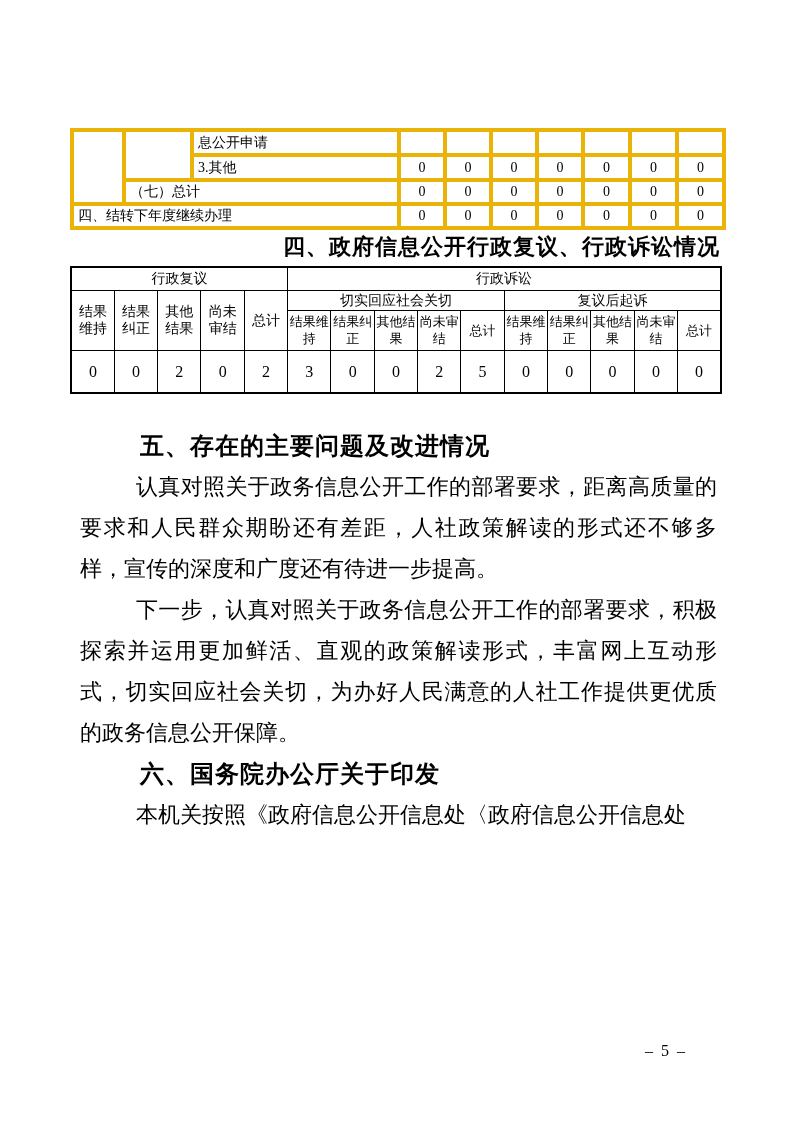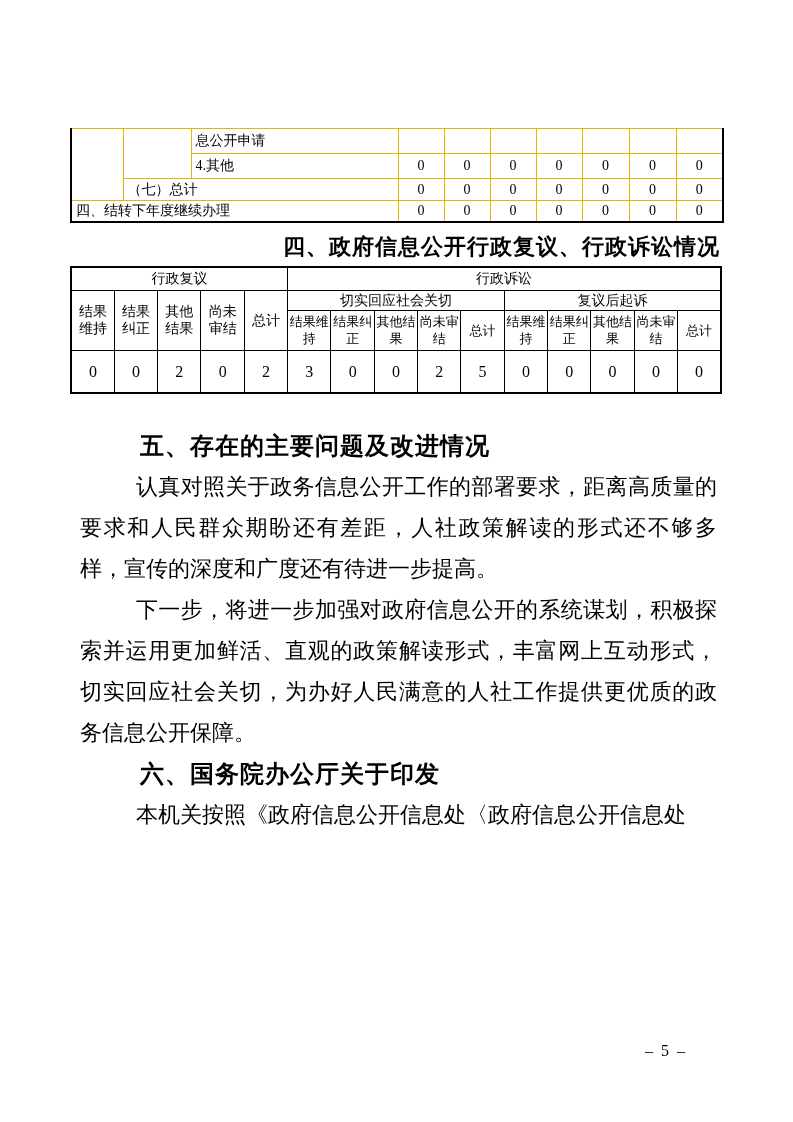--- a/index.html
+++ b/index.html
@@ -10,21 +10,21 @@
     font-family:"Liberation Serif","DejaVu Serif",serif;
     overflow:hidden;
   }
   table { border-collapse:collapse; table-layout:fixed; }
 
   
   .t1 {
     position:absolute; left:70px; top:128px; width:652px;
     border:2px solid #000; border-top-width:1px;
   }
-  .t1 td { border:1px solid #eab308; font-size:14px; vertical-align:middle; overflow:hidden; }
+  .t1 td { border:4px solid #eab308; font-size:14px; vertical-align:middle; overflow:hidden; }
   .t1 td.lbl { text-align:left; padding:1px 4px; }
   .t1 td.val { text-align:center; }
   .t1 tr.r1 td { height:25px; }
   .t1 tr.r2 td { height:25px; }
   .t1 tr.r3 td { height:22px; }
   .t1 tr.r4 td { height:21px; }
 
   
   .sec-title {
     position:absolute; left:80px; width:640px;
@@ -93,21 +93,21 @@
       <td class="lbl">息公开申请</td>
       <td class="val"></td>
       <td class="val"></td>
       <td class="val"></td>
       <td class="val"></td>
       <td class="val"></td>
       <td class="val"></td>
       <td class="val"></td>
     </tr>
     <tr class="r2">
-      <td class="lbl">4.其他</td>
+      <td class="lbl">3.其他</td>
       <td class="val">0</td>
       <td class="val">0</td>
       <td class="val">0</td>
       <td class="val">0</td>
       <td class="val">0</td>
       <td class="val">0</td>
       <td class="val">0</td>
     </tr>
     <tr class="r3">
       <td class="lbl" colspan="2">（七）总计</td>
@@ -194,20 +194,20 @@
       <td>0</td>
       <td>0</td>
       <td>0</td>
     </tr>
   </tbody>
     </table>
 
   <div class="body-text">
     <h3>五、存在的主要问题及改进情况</h3>
     <p>认真对照关于政务信息公开工作的部署要求，距离高质量的要求和人民群众期盼还有差距，人社政策解读的形式还不够多样，宣传的深度和广度还有待进一步提高。</p>
-    <p>下一步，将进一步加强对政府信息公开的系统谋划，积极探索并运用更加鲜活、直观的政策解读形式，丰富网上互动形式，切实回应社会关切，为办好人民满意的人社工作提供更优质的政务信息公开保障。</p>
+    <p>下一步，认真对照关于政务信息公开工作的部署要求，积极探索并运用更加鲜活、直观的政策解读形式，丰富网上互动形式，切实回应社会关切，为办好人民满意的人社工作提供更优质的政务信息公开保障。</p>
     <h3>六、国务院办公厅关于印发</h3>
     <p>本机关按照《政府信息公开信息处〈政府信息公开信息处</p>
   </div>
 
   <div class="page-number">– 5 –</div>
 
 </div>
 
 </body></html>

